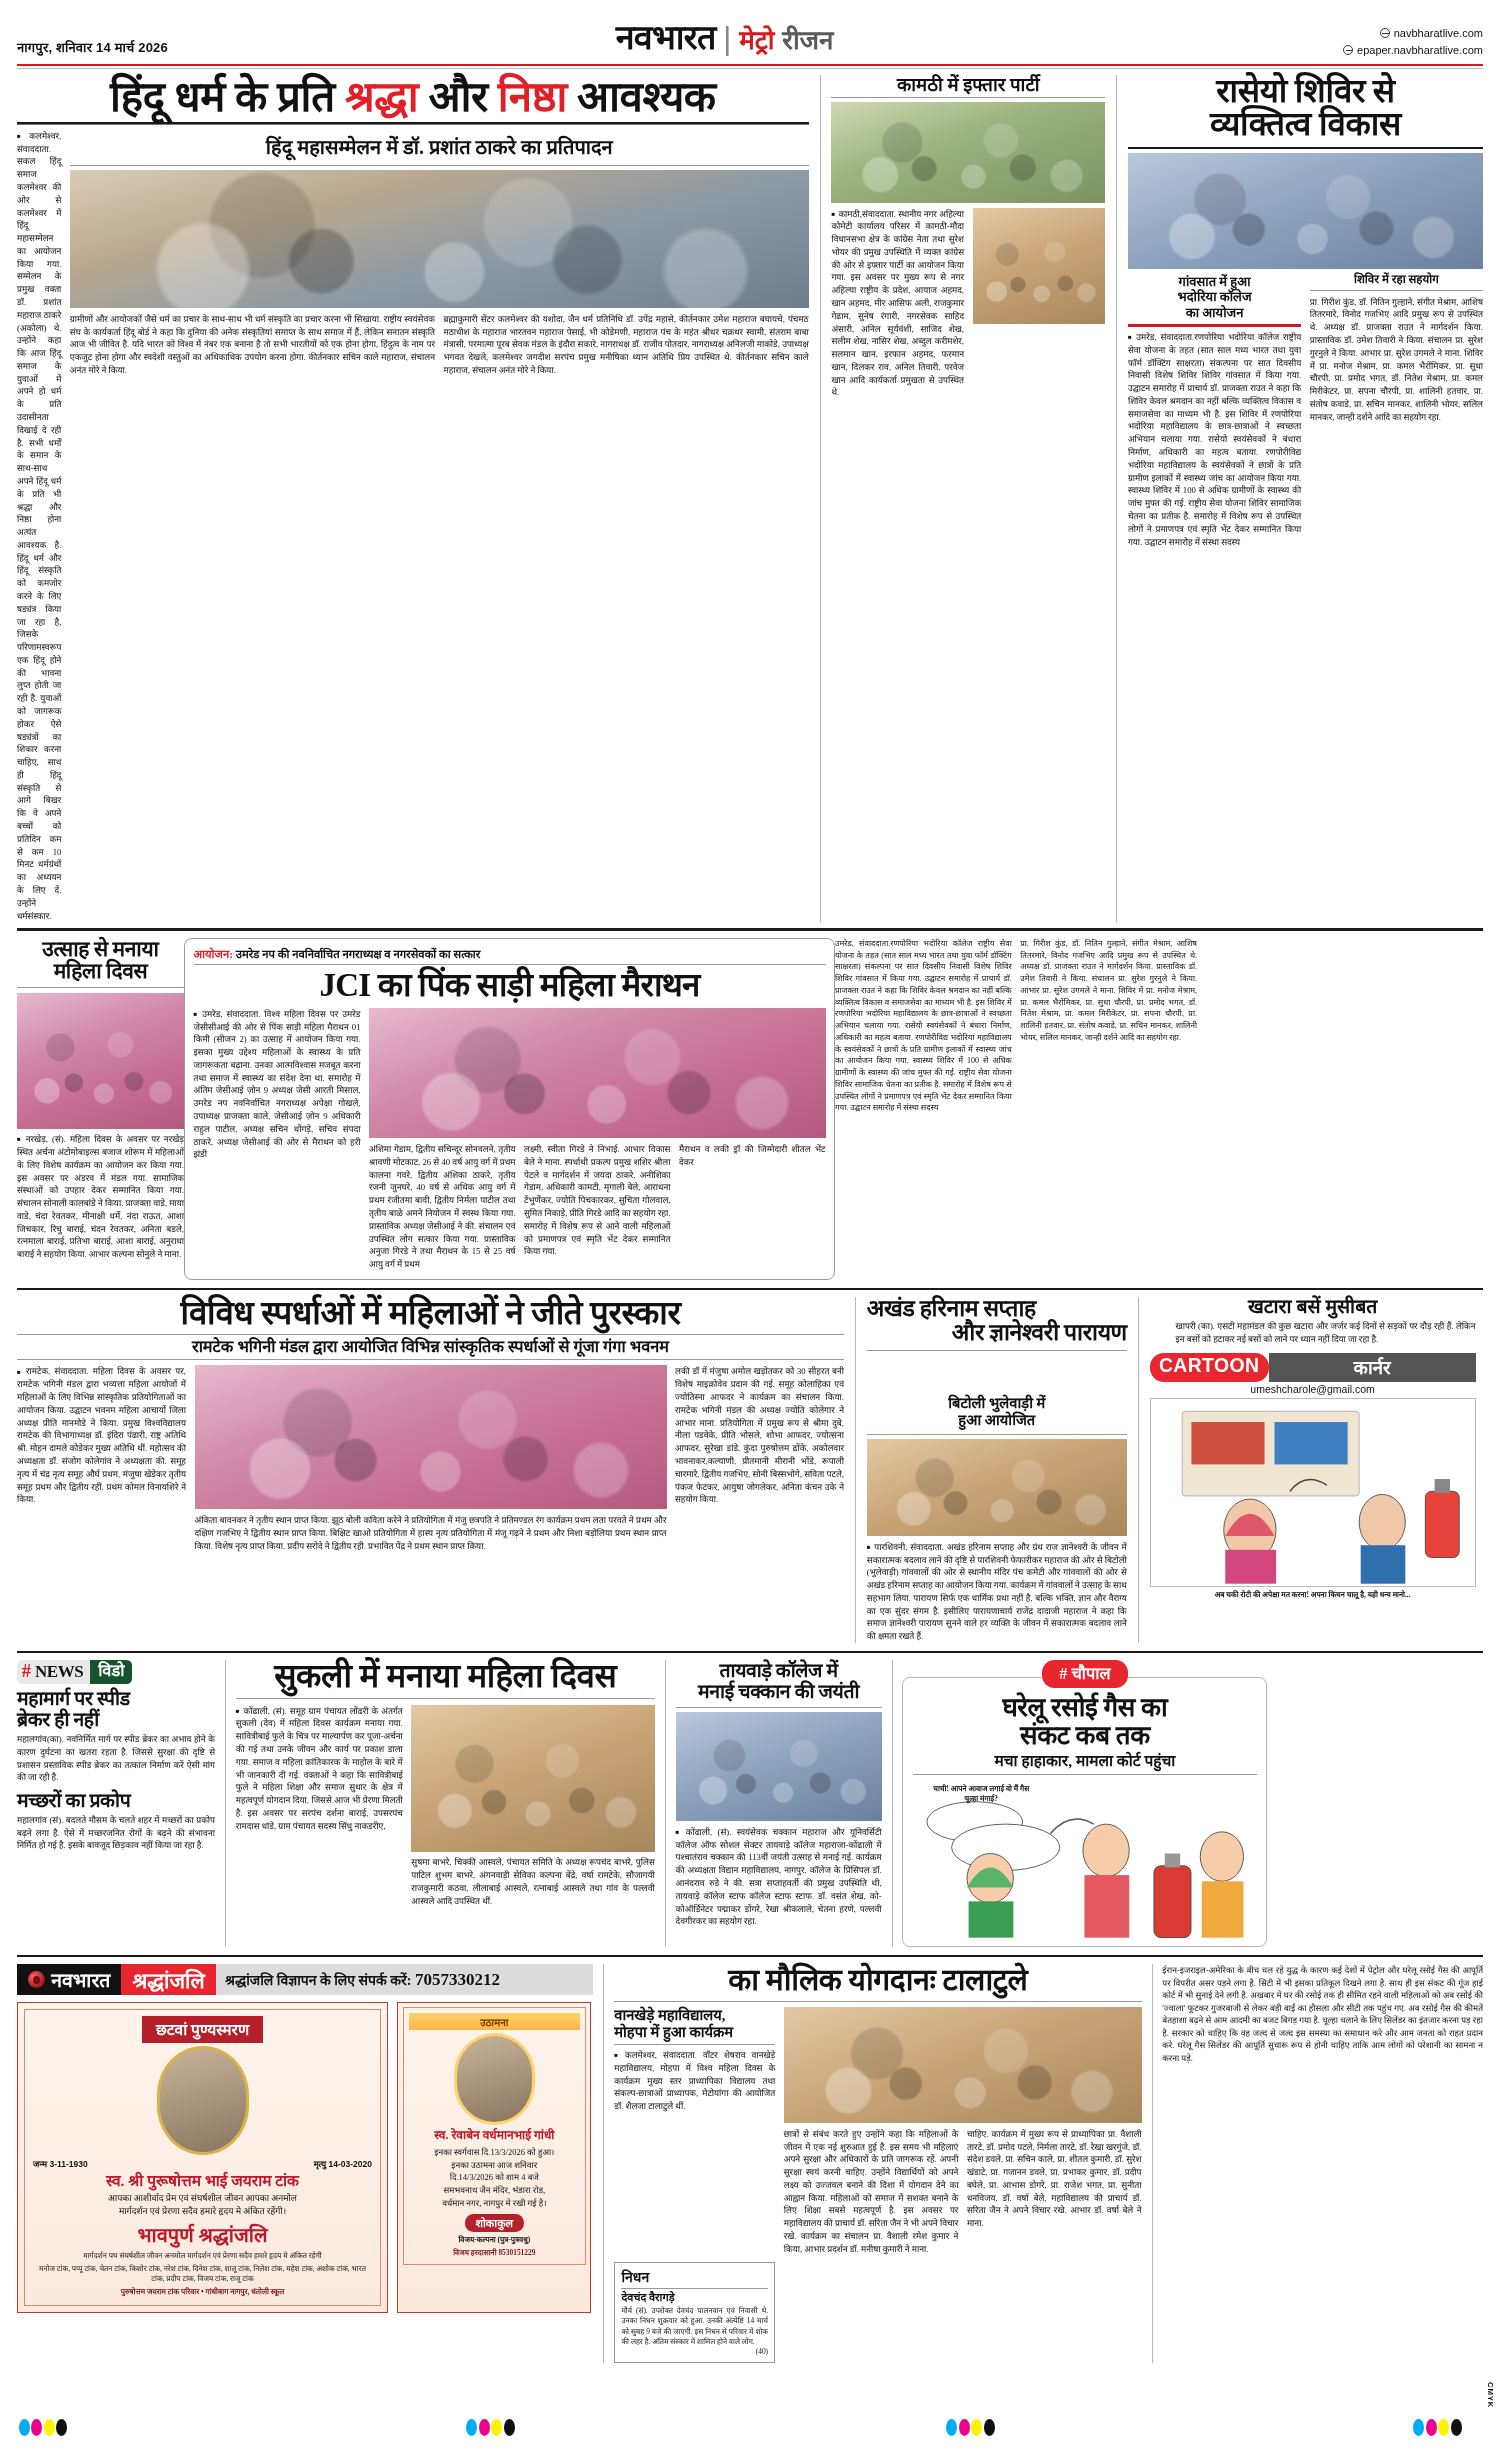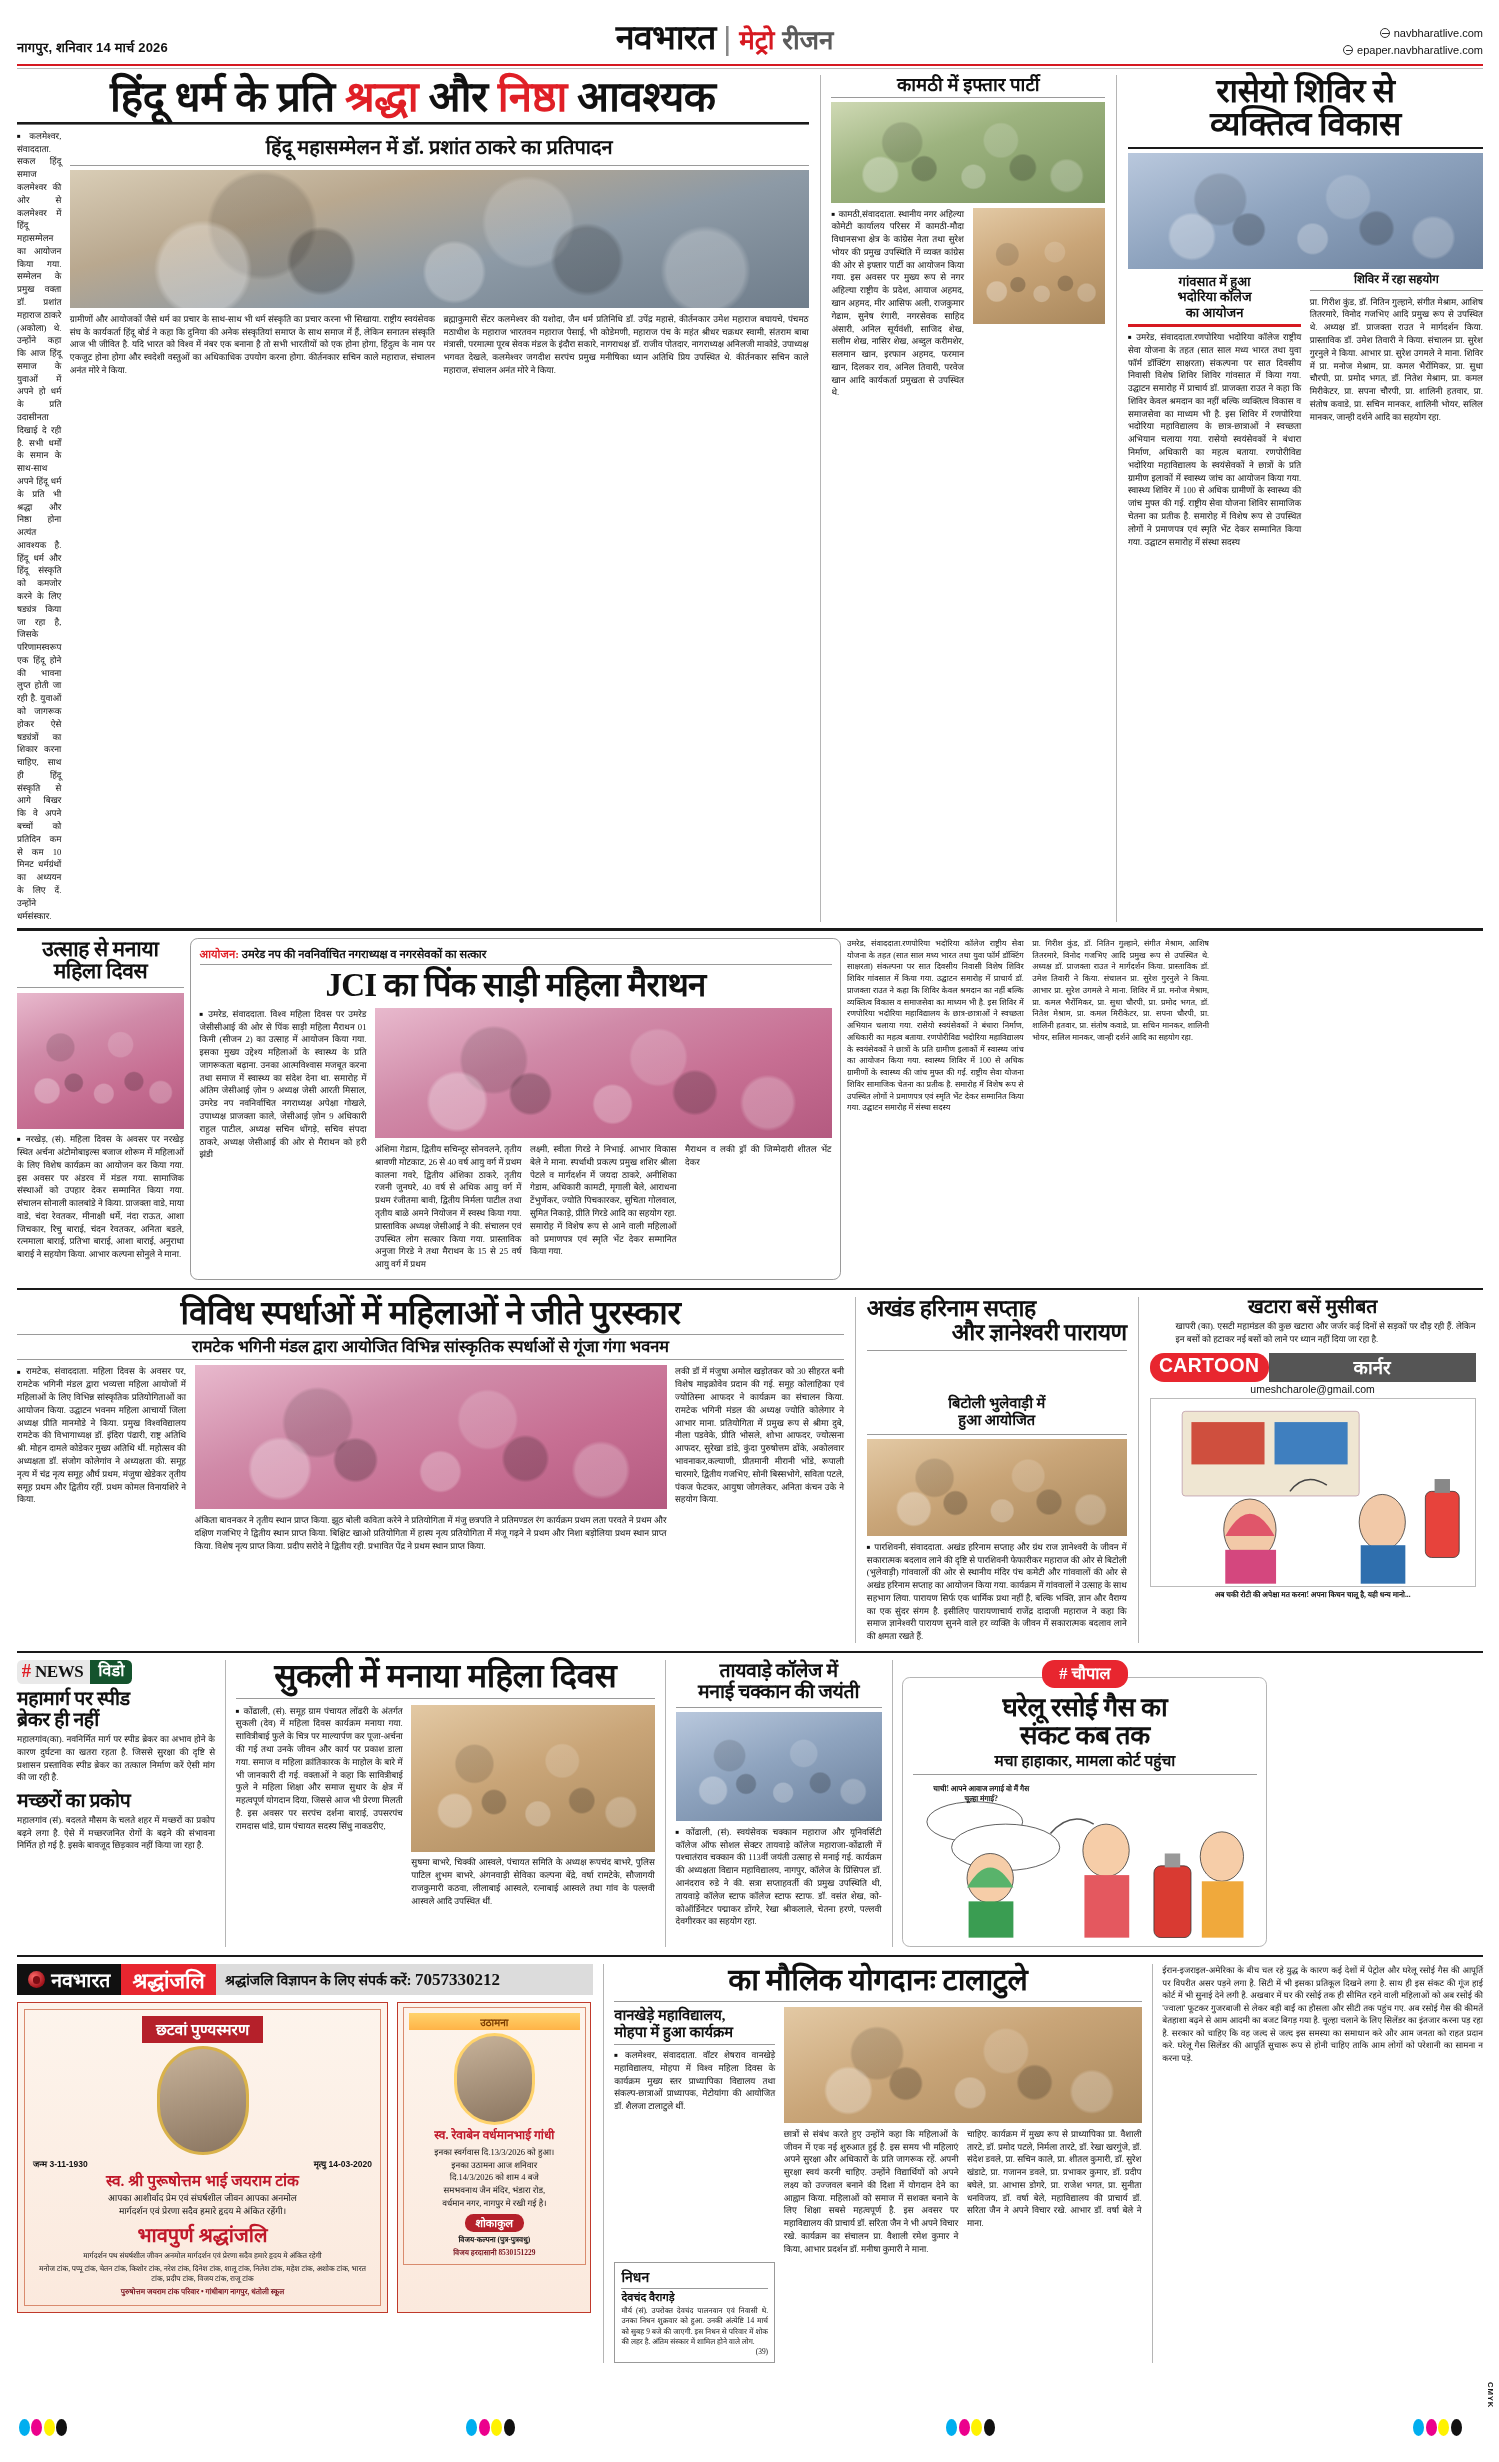--- a/index.html
+++ b/index.html
@@ -214,21 +214,21 @@
           <div class="sec-hd" style="font-size:11.6px;text-align:center;">शिविर में रहा सहयोग</div>
           <div class="rule-thin" style="margin:3.9px 0 4.7px;"></div>
           <div class="body-txt">प्रा. गिरीश कुंड, डॉ. नितिन गुल्हाने, संगीत मेश्राम, आशिष तितरमारे, विनोद गजभिए आदि प्रमुख रूप से उपस्थित थे. अध्यक्ष डॉ. प्राजक्ता राउत ने मार्गदर्शन किया. प्रास्ताविक डॉ. उमेश तिवारी ने किया. संचालन प्रा. सुरेश गुरनुले ने किया. आभार प्रा. सुरेश उगमले ने माना. शिविर में प्रा. मनोज मेश्राम, प्रा. कमल भैरोंमिकर, प्रा. सुधा चौरपी, प्रा. प्रमोद भगत, डॉ. नितेश मेश्राम, प्रा. कमल मिरीकेटर, प्रा. सपना चौरपी, प्रा. शालिनी हतवार, प्रा. संतोष कवाडे, प्रा. सचिन मानकर, शालिनी भोयर, सलिल मानकर, जान्ही दर्शने आदि का सहयोग रहा.</div>
         </div>
       </div>
     </div>
   </div>
 
   <div class="rule-blk" style="margin:6.2px 0 7px;"></div>
 
-  <div style="display:flex; gap:6px;">
+  <div style="display:flex; gap:0;">
 
     <div style="width:167px;">
       <div class="hl" style="font-size:21px;text-align:center;line-height:1.08;">उत्साह से मनाया</div>
       <div class="hl" style="font-size:21px;text-align:center;line-height:1.08;">महिला दिवस</div>
       <div class="rule-thin" style="margin:3.9px 0 4.7px;"></div>
       <div class="photo p-pink" style="height:136px;"></div>
       <div class="body-txt bullet" style="margin-top:4.7px;">नरखेड़, (सं). महिला दिवस के अवसर पर नरखेड़ स्थित अर्चना अंटोमोबाइल्स बजाज शोरूम में महिलाओं के लिए विशेष कार्यक्रम का आयोजन कर किया गया. इस अवसर पर अंडरव में मंडल गया. सामाजिक संस्थाओं को उपहार देकर सम्मानित किया गया. संचालन सोनाली कालबांडे ने किया. प्राजक्ता वाडे, माया वाडे, चंदा रेवतकर, मीनाक्षी धर्मे, नंदा राऊत, आशा जिचकार, रिचु बाराई, चंदन रेवतकर, अनिता बडले, रत्नमाला बाराई, प्रतिभा बाराई, आशा बाराई, अनुराधा बाराई ने सहयोग किया. आभार कल्पना सोनुले ने माना.</div>
     </div>
 
     <div class="boxed" style="width:651px;">
@@ -491,21 +491,21 @@
             <div class="col">
                 <div class="body-txt">चाहिए. कार्यक्रम में मुख्य रूप से प्राध्यापिका प्रा. वैशाली तारटे, डॉ. प्रमोद पटले, निर्मला तारटे, डॉ. रेखा खरगुंजे, डॉ. संदेश डवले, प्रा. सचिन काले, प्रा. शीतल कुमारी, डॉ. सुरेश खंडाटे, प्रा. गजानन डवले, प्रा. प्रभाकर कुमार, डॉ. प्रदीप बघेले, प्रा. आभास डोगरे, प्रा. राजेश भगत, प्रा. सुनीता धनविजय, डॉ. वर्षा बेले, महाविद्यालय की प्राचार्य डॉ. सरिता जैन ने अपने विचार रखे. आभार डॉ. वर्षा बेले ने माना.</div>
               </div>
           </div>
         </div>
       </div>
       <div class="nidhan-box" style="margin-top:6.2px;width:161px;">
         <div class="nidhan-hd">निधन</div>
         <div class="sec-hd" style="font-size:11px;">देवचंद वैरागड़े</div>
         <div class="tiny" style="margin-top:2.3px;">मौर्य (सं). उपरोक्त देवचंद पालनवान एवं निवासी थे. उनका निधन शुक्रवार को हुआ. उनकी अंत्येष्टि 14 मार्च को सुबह 9 बजे की जाएगी. इस निधन से परिवार में शोक की लहर है. अंतिम संस्कार में शामिल होने वाले लोग.</div>
-        <div class="tiny" style="text-align:right;">(39)</div>
+        <div class="tiny" style="text-align:right;">(40)</div>
       </div>
     </div>
 
     <div class="vrule"></div>
 
     <div style="width:326px;">
       <div class="body-txt" style="font-size:8.5px;">ईरान-इजराइल-अमेरिका के बीच चल रहे युद्ध के कारण कई देशों में पेट्रोल और घरेलू रसोई गैस की आपूर्ति पर विपरीत असर पड़ने लगा है. सिटी में भी इसका प्रतिकूल दिखने लगा है. साथ ही इस संकट की गूंज हाई कोर्ट में भी सुनाई देने लगी है. अखबार में घर की रसोई तक ही सीमित रहने वाली महिलाओं को अब रसोई की 'ज्वाला' फूटकर गुजरबाजी से लेकर बड़ी बाईं का हौसला और सीटी तक पहुंच गए. अब रसोई गैस की कीमतें बेतहाशा बढ़ने से आम आदमी का बजट बिगड़ गया है. चूल्हा चलाने के लिए सिलेंडर का इंतजार करना पड़ रहा है. सरकार को चाहिए कि वह जल्द से जल्द इस समस्या का समाधान करे और आम जनता को राहत प्रदान करे. घरेलू गैस सिलेंडर की आपूर्ति सुचारू रूप से होनी चाहिए ताकि आम लोगों को परेशानी का सामना न करना पड़े.</div>
     </div>
   </div>
 

